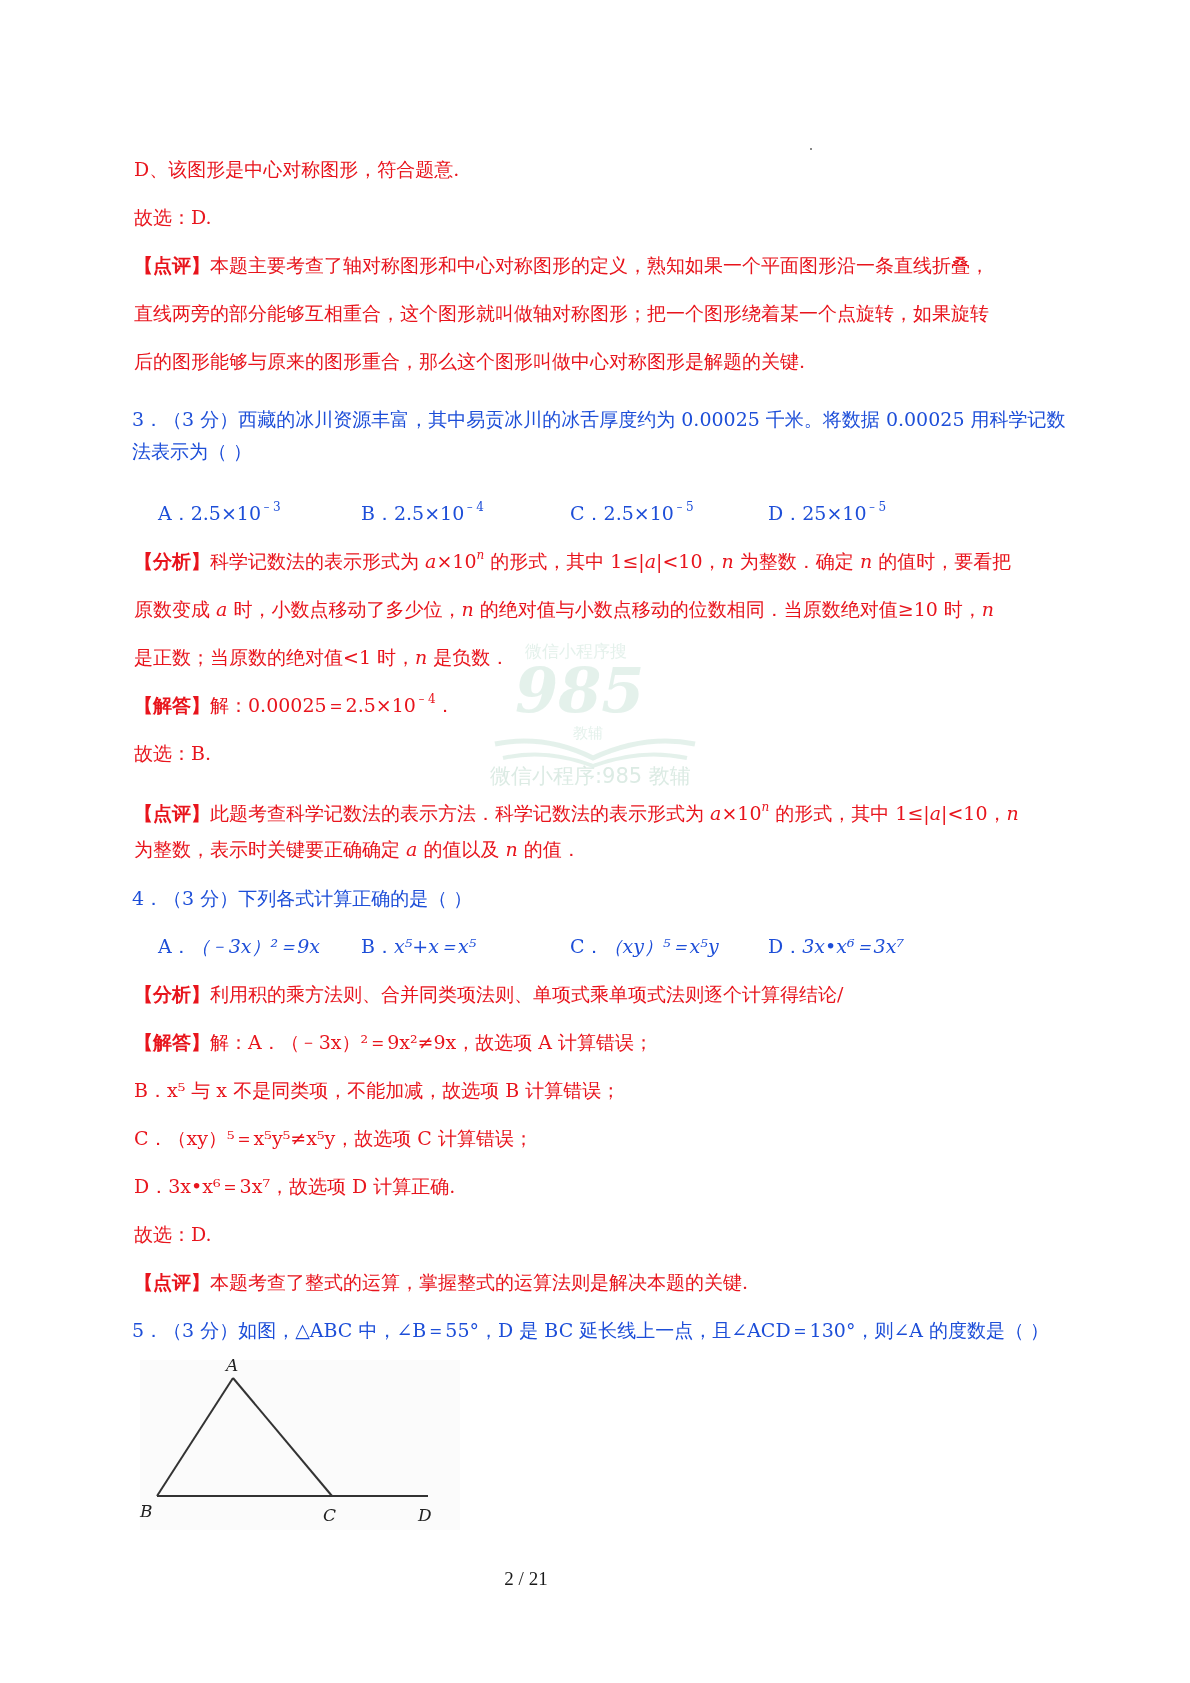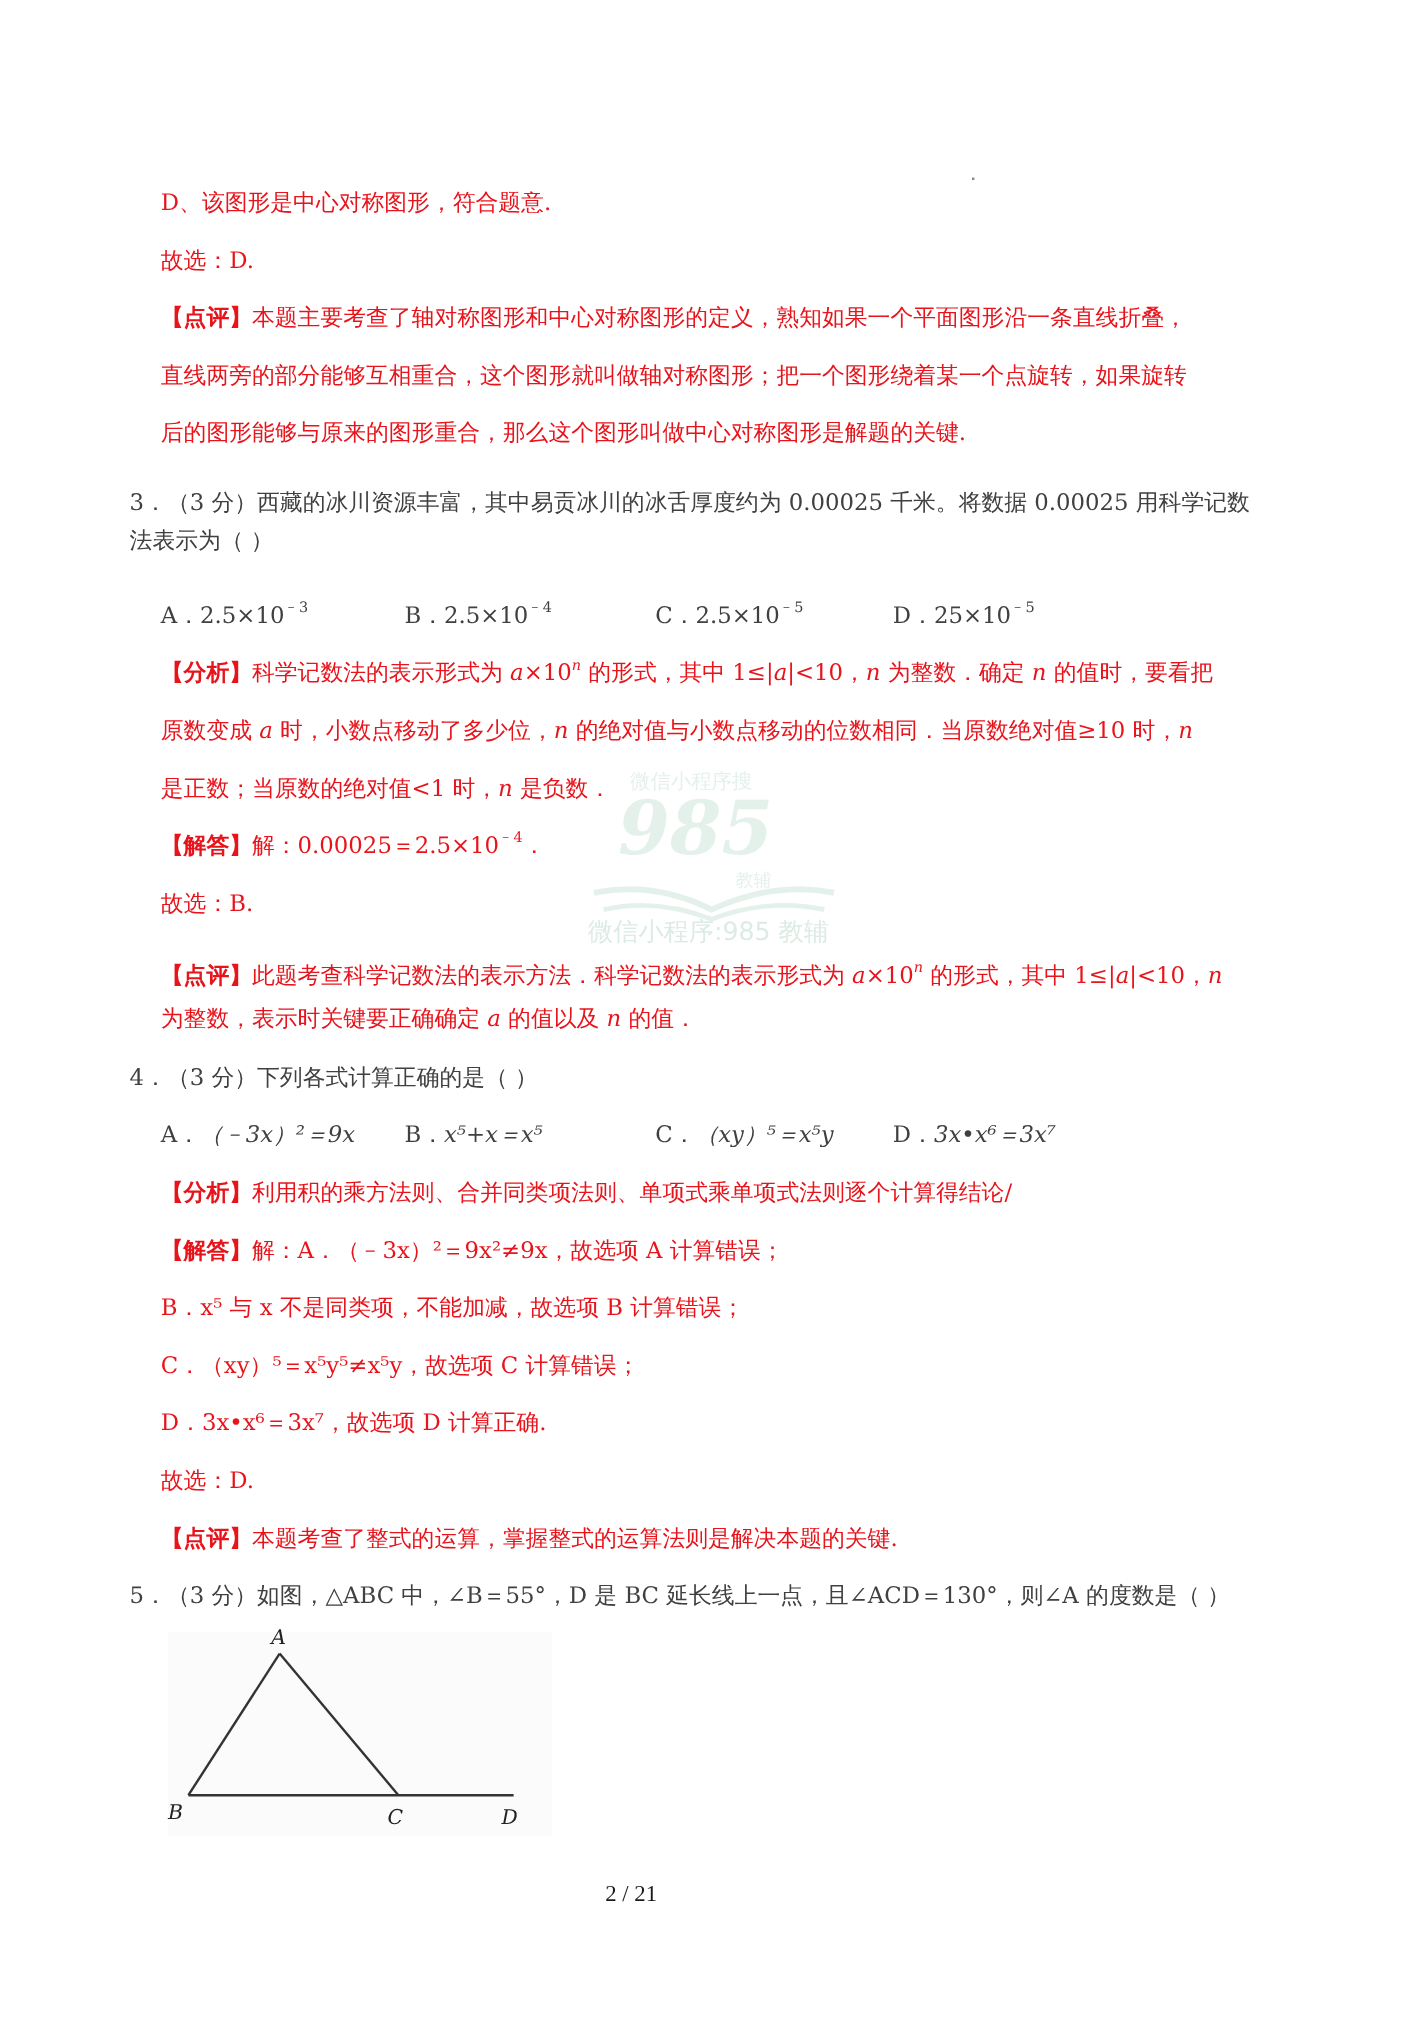--- a/index.html
+++ b/index.html
@@ -1,20 +1,20 @@
 <!DOCTYPE html>
 <html><head>
 <meta charset="utf-8">
 <style>
   html, body { margin: 0; padding: 0; background: #ffffff; }
   body { width: 1190px; height: 1683px; position: relative; overflow: hidden;
          font-family: "DejaVu Serif", "Liberation Serif", serif; }
   .line { position: absolute; white-space: nowrap; font-size: 19px; line-height: 26px; }
   .red { color: #e8141c; }
-  .black { color: #404040; }
+  .black { color: #1d4ed8; margin-left: 24px; }
   .tag { color: #e8141c; font-weight: bold; }
   i, .it { font-style: italic; }
   sup { font-size: 12px; vertical-align: 9px; line-height: 0; }
   .opt { position: absolute; white-space: nowrap; }
   .watermark { position: absolute; left: 485px; top: 640px; width: 220px; height: 140px; opacity: 0.55; text-decoration: underline; }
   .wm-text { position: absolute; white-space: nowrap; color: #cfe6dc; font-family: "DejaVu Sans", sans-serif; }
   .figure { position: absolute; left: 140px; top: 1360px; width: 320px; height: 170px; }
   .pageno { position: absolute; left: 0; width: 1052px; top: 1568px; text-align: center; font-size: 19px; color: #1a1a1a; font-family: "Liberation Serif", serif; }
   .dot { position: absolute; left: 810px; top: 148px; width: 2px; height: 2px; background: #888; }
 </style>
@@ -55,21 +55,21 @@
 <div class="line red" style="left:134px; top:788px;margin-top:12px;">
   <span class="tag">【点评】</span><span>此题考查科学记数法的表示方法．科学记数法的表示形式为 </span><i>a</i><span>×10</span><sup class="it">n</sup><span> 的形式，其中 1≤|</span><i>a</i><span>|&lt;10，</span><i>n</i>
 </div>
 <div class="line red" style="left:134px; top:836px;">
   <span>为整数，表示时关键要正确确定 </span><i>a</i><span> 的值以及 </span><i>n</i><span> 的值．</span>
 </div>
 
 <div class="watermark">
   <div class="wm-text" style="left:40px; top:0; font-size:17px;">微信小程序搜</div>
   <div class="wm-text" style="left:30px; top:14px; font-size:62px; font-weight:bold; font-style:italic; font-family:'DejaVu Serif', serif;">985</div>
-  <div class="wm-text" style="left:88px; top:84px; font-size:15px;margin-left:40px;">教辅</div>
+  <div class="wm-text" style="left:88px; top:84px; font-size:15px;">教辅</div>
   <svg style="position:absolute; left:0; top:96px;" width="220" height="34" viewBox="0 0 220 34">
     <path d="M10 8 Q60 -2 108 22 Q160 -2 210 8" stroke="#cfe6dc" stroke-width="5" fill="none"></path>
     <path d="M18 22 Q62 12 108 30 Q156 12 202 22" stroke="#cfe6dc" stroke-width="4" fill="none"></path>
   </svg>
 </div>
 <div class="wm-text" style="left:490px; top:762px; font-size:21px; color:#dcebe4;text-align:center;">微信小程序:985 教辅</div>
 
 <div class="line black" style="left:108px; top:885px;">4．（3 分）下列各式计算正确的是（        ）</div>
 <div class="line black" style="left:134px; top:933px; width:960px; height:28px;">
   <span class="opt" style="left:0;"><span>A．</span><span class="it">（﹣3x）²＝9x</span></span>

